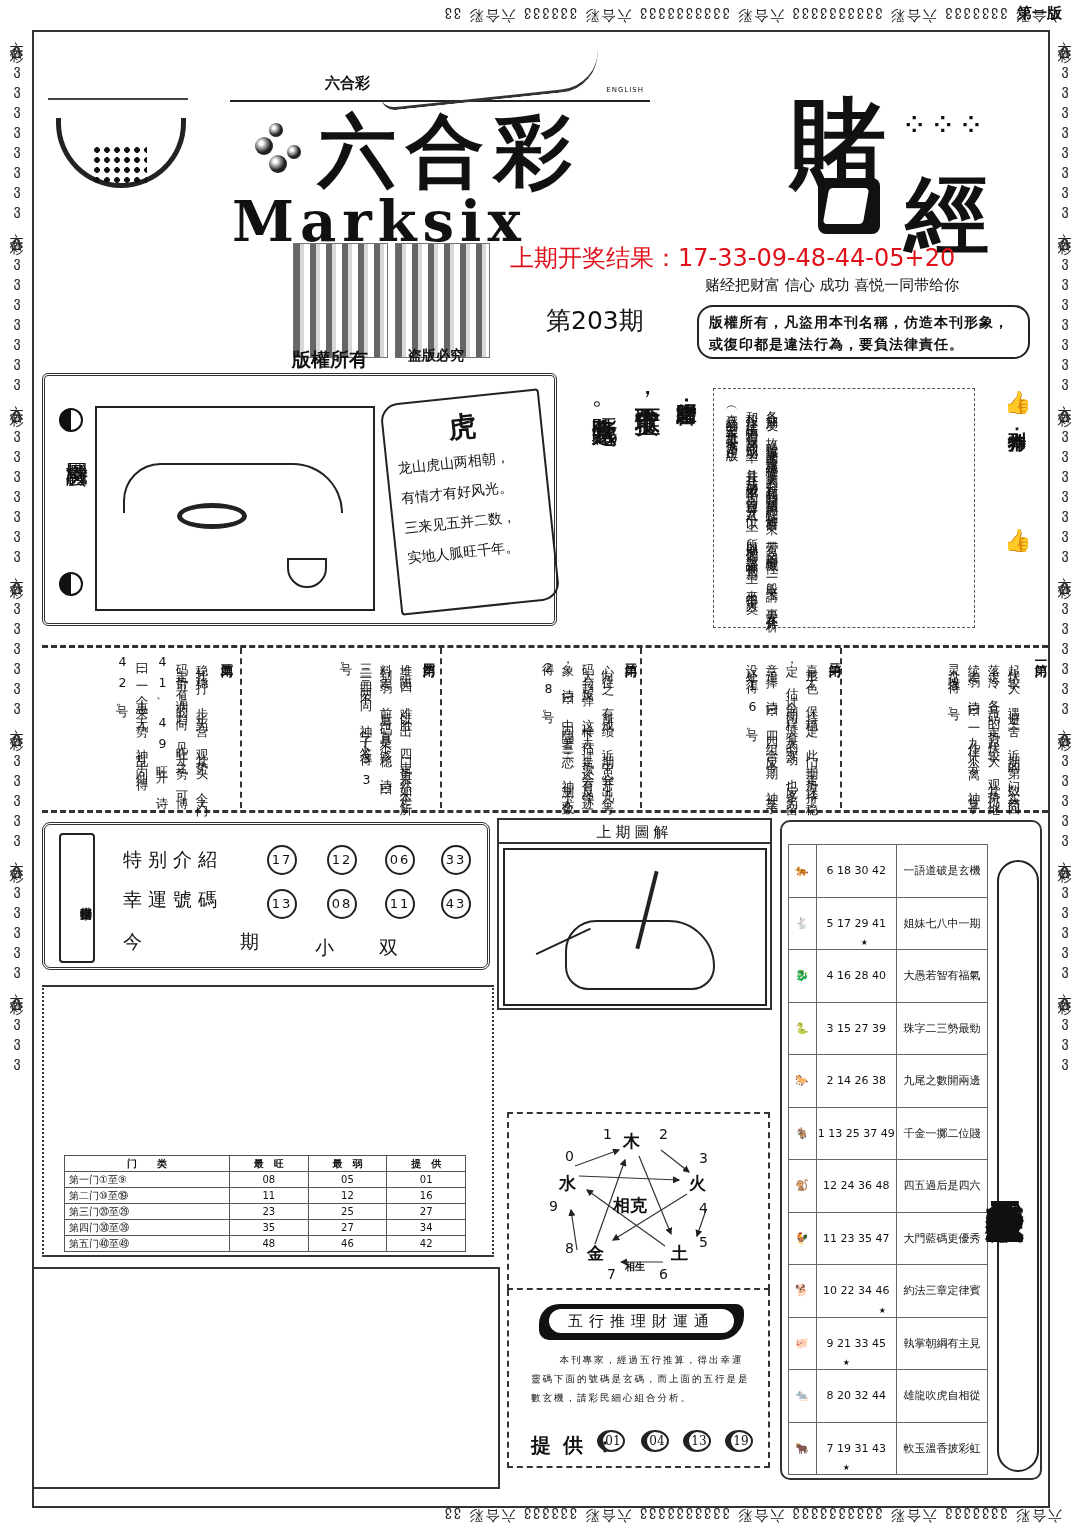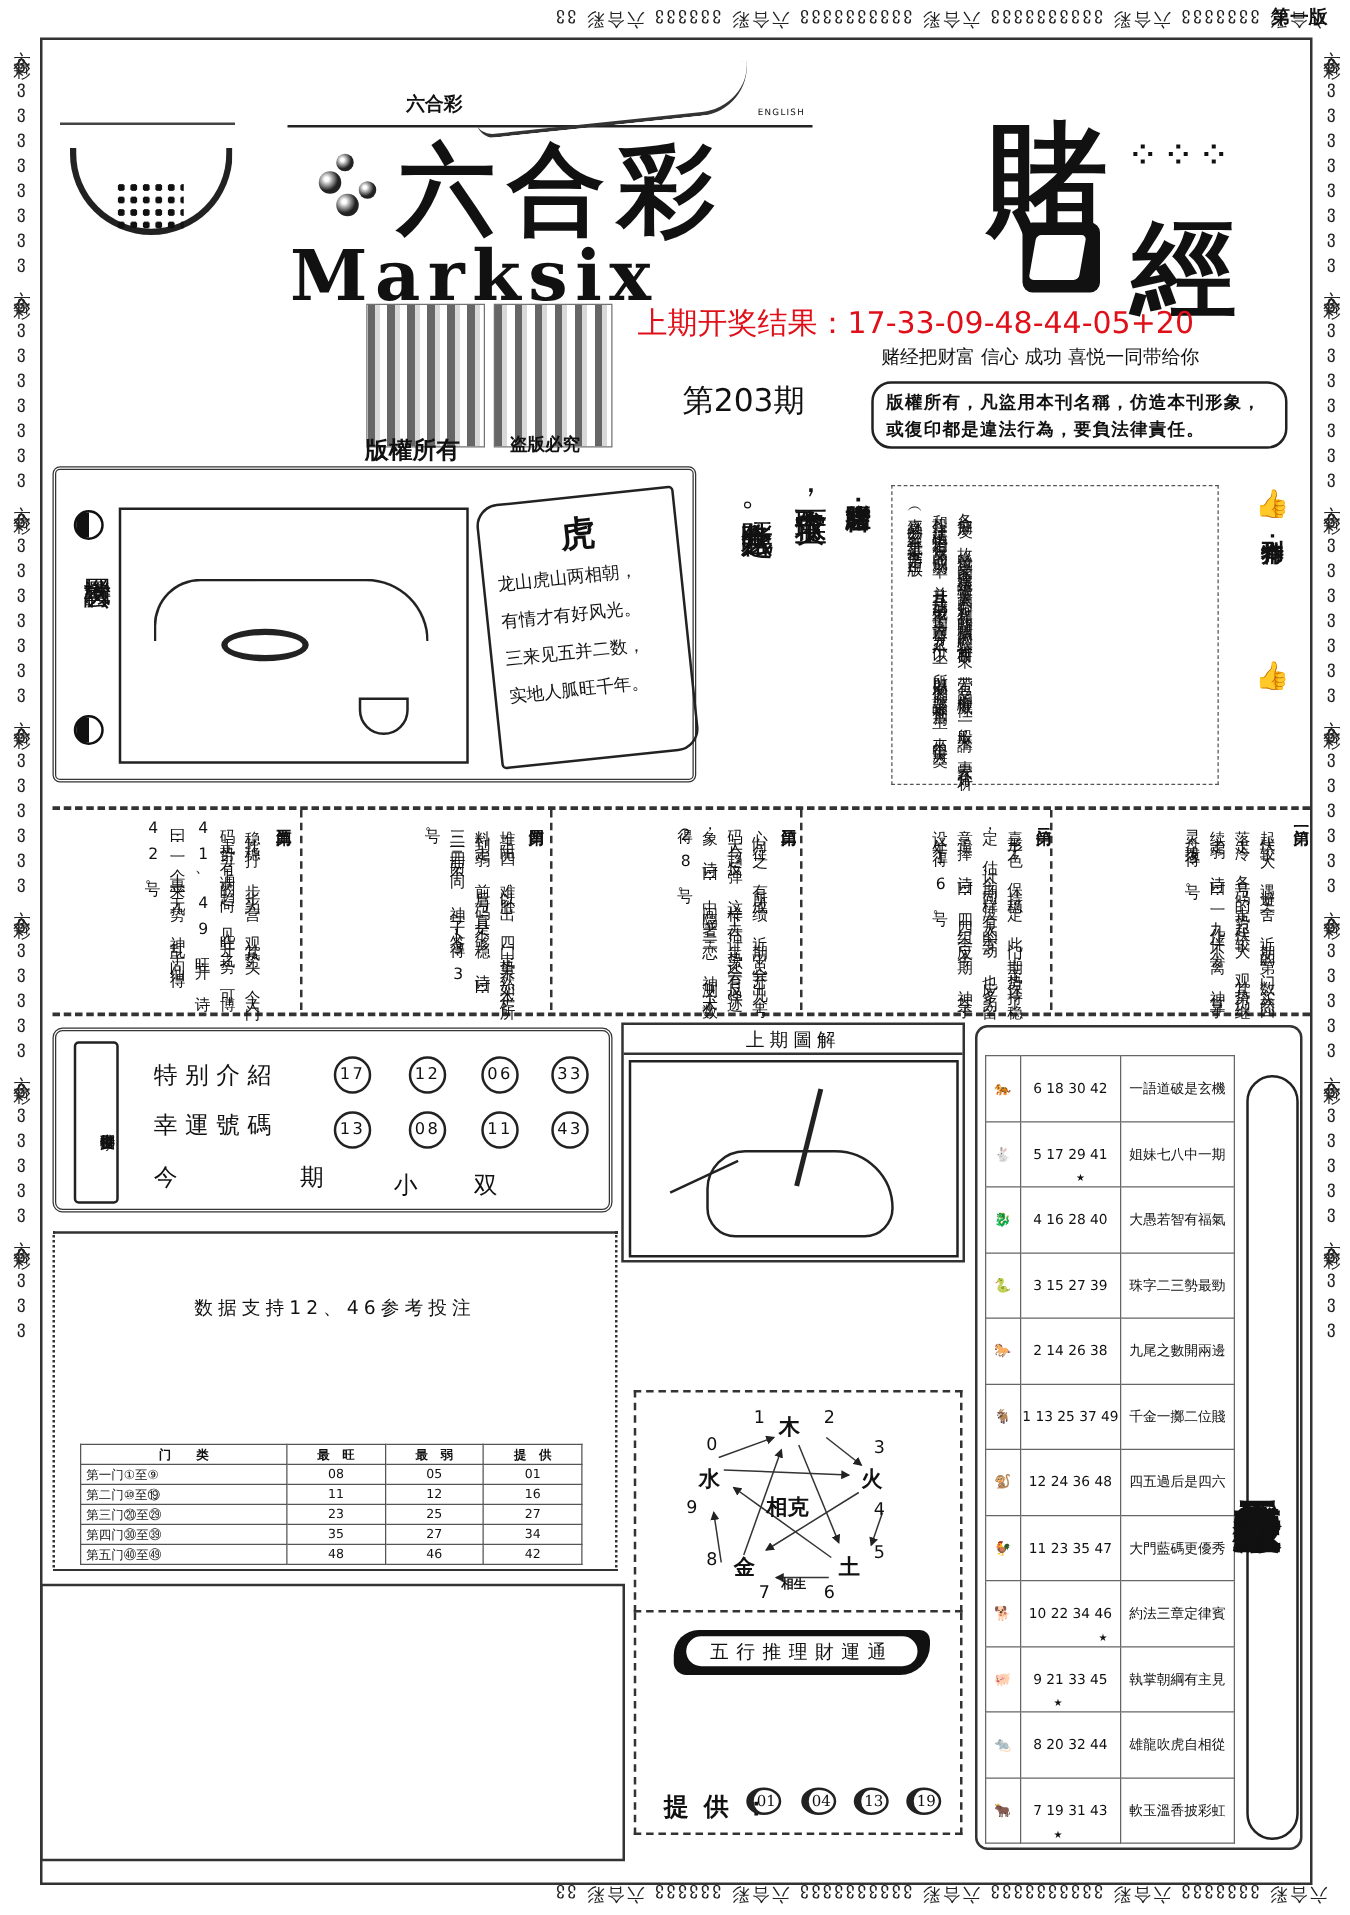--- a/index.html
+++ b/index.html
@@ -230,21 +230,20 @@
   <div class="circle-num" style="left:208px;top:64px;">13</div>
   <div class="circle-num" style="left:268px;top:64px;">08</div>
   <div class="circle-num" style="left:326px;top:64px;">11</div>
   <div class="circle-num" style="left:382px;top:64px;">43</div>
   <div class="lrow" style="top:104px;letter-spacing:20px;">今　　期</div>
   <div class="lrow" style="top:110px;left:270px;">小</div>
   <div class="lrow" style="top:110px;left:334px;">双</div>
 </div>
 
 <div class="abs twothree-box">
-  <div class="tt-sub">数据支持12、46参考投注</div>
   <table class="tt-table">
     <thead>
         <tr>
       <th>门　　类</th>
       <th>最　旺</th>
       <th>最　弱</th>
       <th>提　供</th>
     </tr>
       </thead>
     <tbody>
@@ -329,20 +328,21 @@
   <span class="wxn" style="left:150px;top:152px;">6</span>
   <span class="wxn" style="left:98px;top:152px;">7</span>
   <span class="wxn" style="left:56px;top:126px;">8</span>
   <span class="wxn" style="left:40px;top:84px;">9</span>
 </div>
 
 <div class="abs luck-box">
   <div class="luck-title">
       <span>五行推理財運通</span>
     </div>
+  <div class="luck-text">本刊專家，經過五行推算，得出幸運靈碼下面的號碼是玄碼，而上面的五行是是數玄機，請彩民細心組合分析。</div>
   <div class="provide-label">提供：</div>
   <div class="provide-num" style="left:88px;">01</div>
   <div class="provide-num" style="left:132px;">04</div>
   <div class="provide-num" style="left:174px;">13</div>
   <div class="provide-num" style="left:216px;">19</div>
 </div>
 
 <div class="abs zodiac-box">
   <table class="zodiac-table">
     <tbody id="zodiac-body">

